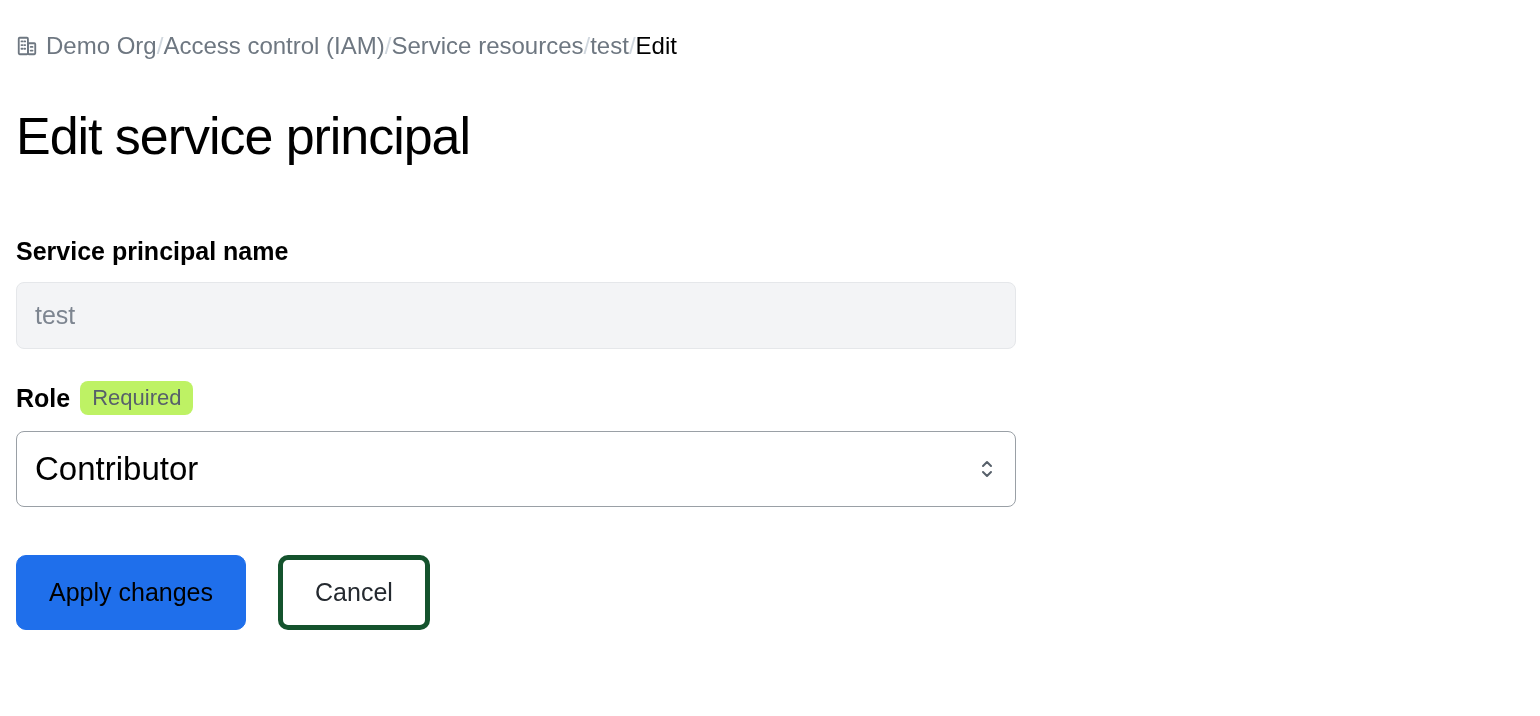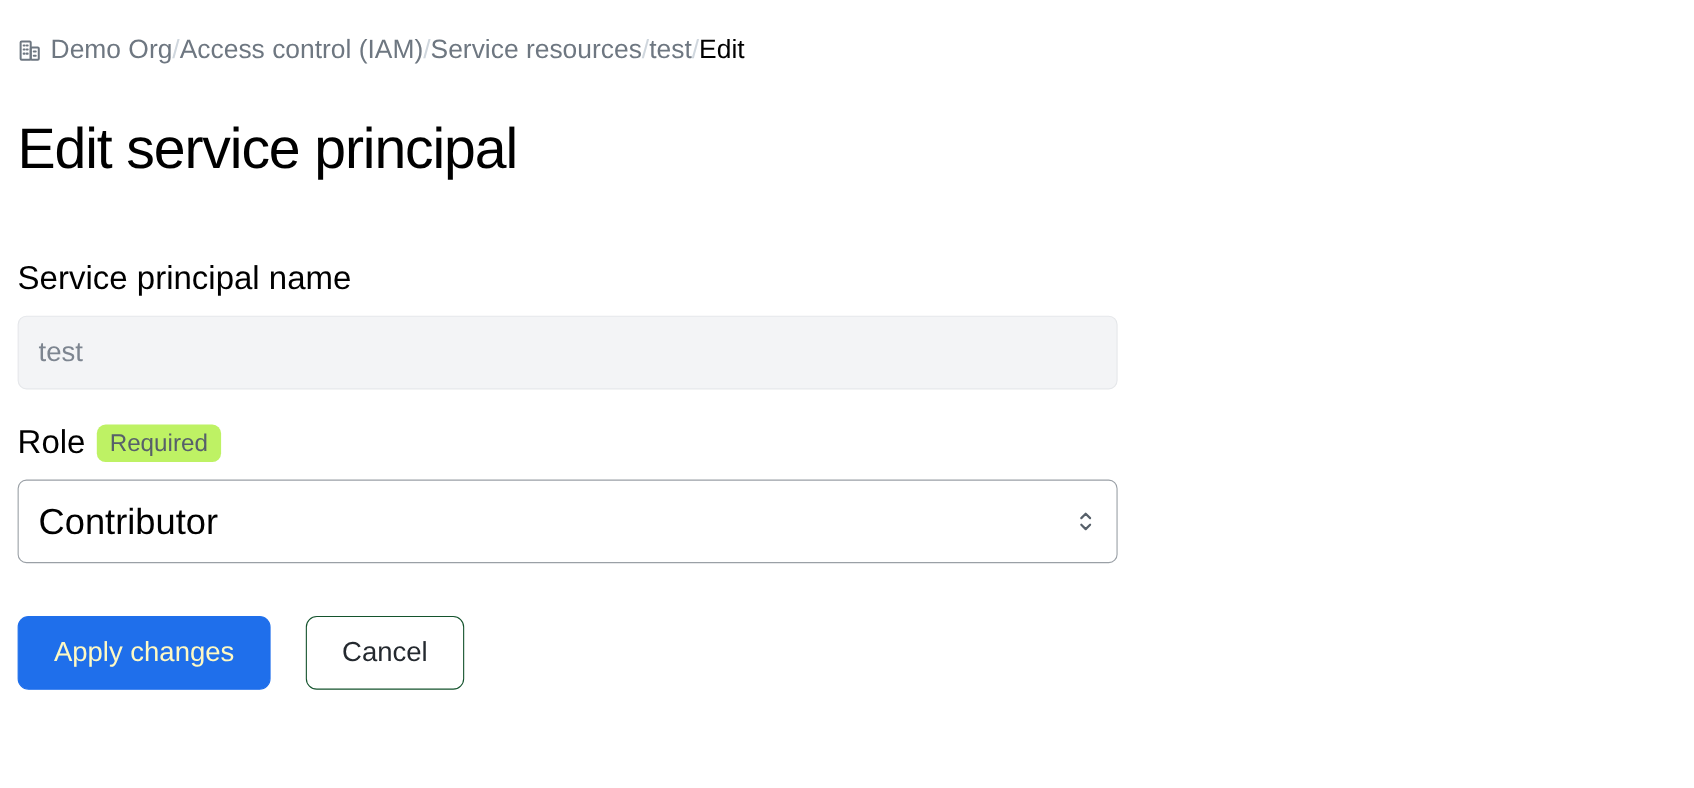--- a/index.html
+++ b/index.html
@@ -53,22 +53,22 @@
       margin-bottom: 32px;
       max-width: 1000px;
     }
     .form-label-row {
       display: flex;
       align-items: center;
       gap: 10px;
       margin-bottom: 16px;
     }
     .form-label {
-      font-size: 30px;
-      font-weight: 400;
+      font-size: 25px;
+      font-weight: 700;
       color: #000000;
     }
     .badge-required {
       background: #bef264;
       color: #57606a;
       font-size: 22px;
       padding: 4px 12px;
       border-radius: 8px;
       font-weight: 400;
     }
@@ -123,28 +123,28 @@
     .btn {
       font-size: 25px;
       padding: 18px 32px;
       border-radius: 10px;
       cursor: pointer;
       font-weight: 500;
       border: 1px solid transparent;
     }
     .btn-primary {
       background: #1f6feb;
-      color: #fef9c3;
+      color: #000000;
       border-color: #1f6feb;
       text-align: center;
     }
     .btn-secondary {
       background: #ffffff;
       color: #24292f;
-      border: 1px solid #14532d;
+      border: 5px solid #14532d;
     }
   </style>
 </head>
 <body>
 
 <nav class="breadcrumb">
   <a class="breadcrumb-item">
     <svg class="org-icon" viewBox="0 0 24 24" fill="none" stroke="currentColor" stroke-width="2" stroke-linecap="round" stroke-linejoin="round">
       <rect x="3" y="3" width="10" height="18" rx="1"></rect>
       <rect x="13" y="9" width="8" height="12" rx="1"></rect>

